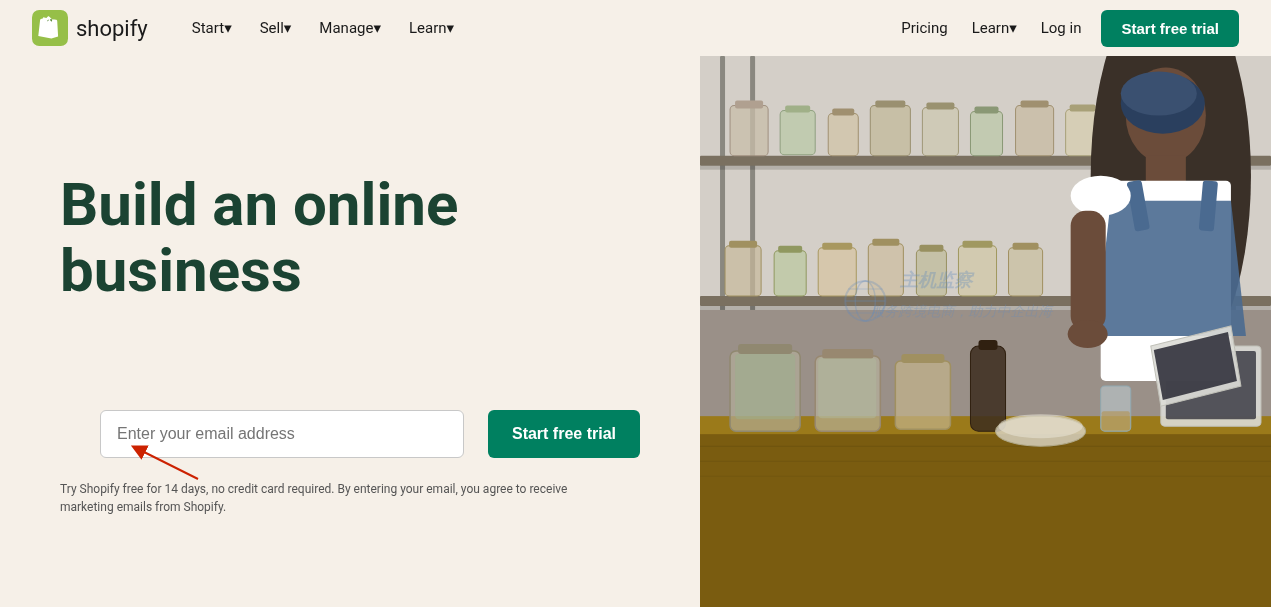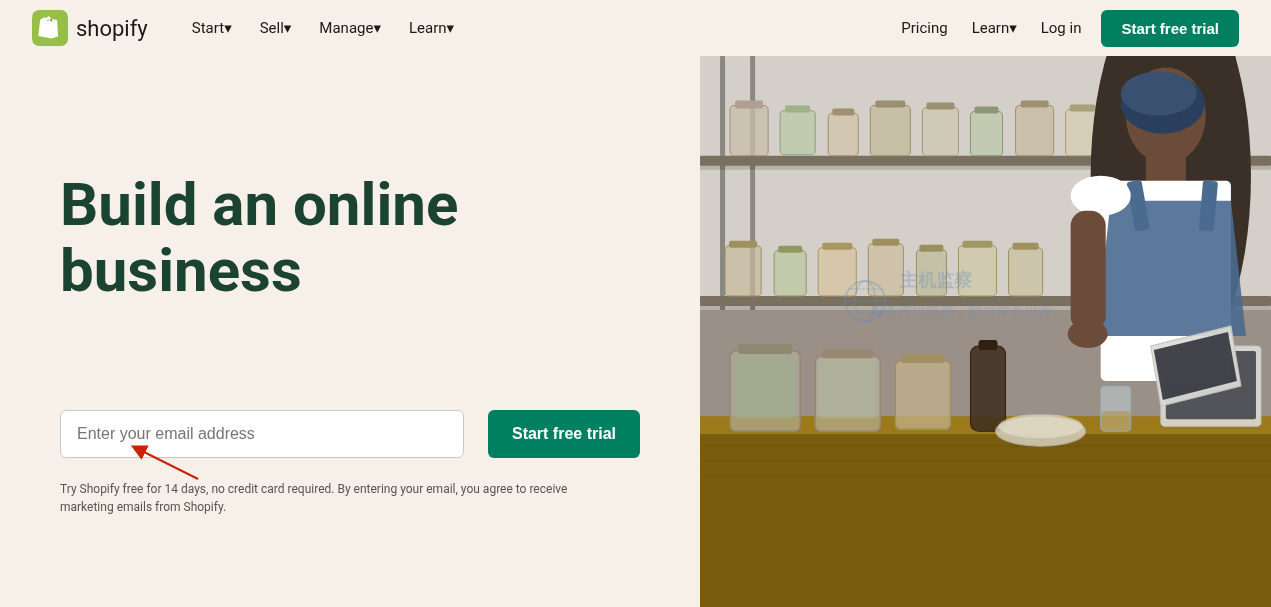--- a/index.html
+++ b/index.html
@@ -116,20 +116,21 @@
       margin-bottom: 40px;
       max-width: 580px;
       margin-top: 24px;
     }
 
     .hero-form {
       display: flex;
       gap: 24px;
       margin-bottom: 16px;
       max-width: 580px;
+      margin-left: 40px;
     }
 
     .hero-email-input {
       flex: 1;
       padding: 14px 16px;
       font-size: 16px;
       border: 1.5px solid #c8c8c8;
       border-radius: 6px;
       background: #fff;
       color: #333;
@@ -166,20 +167,21 @@
       left: 68px;
       top: -30px;
       pointer-events: none;
     }
 
     
     .hero-right {
       flex: 1;
       position: relative;
       overflow: hidden;
+      font-style: italic;
     }
 
     
     .hero-svg-scene {
       width: 100%;
       height: 100%;
     }
   </style>
 </head>
 <body>

